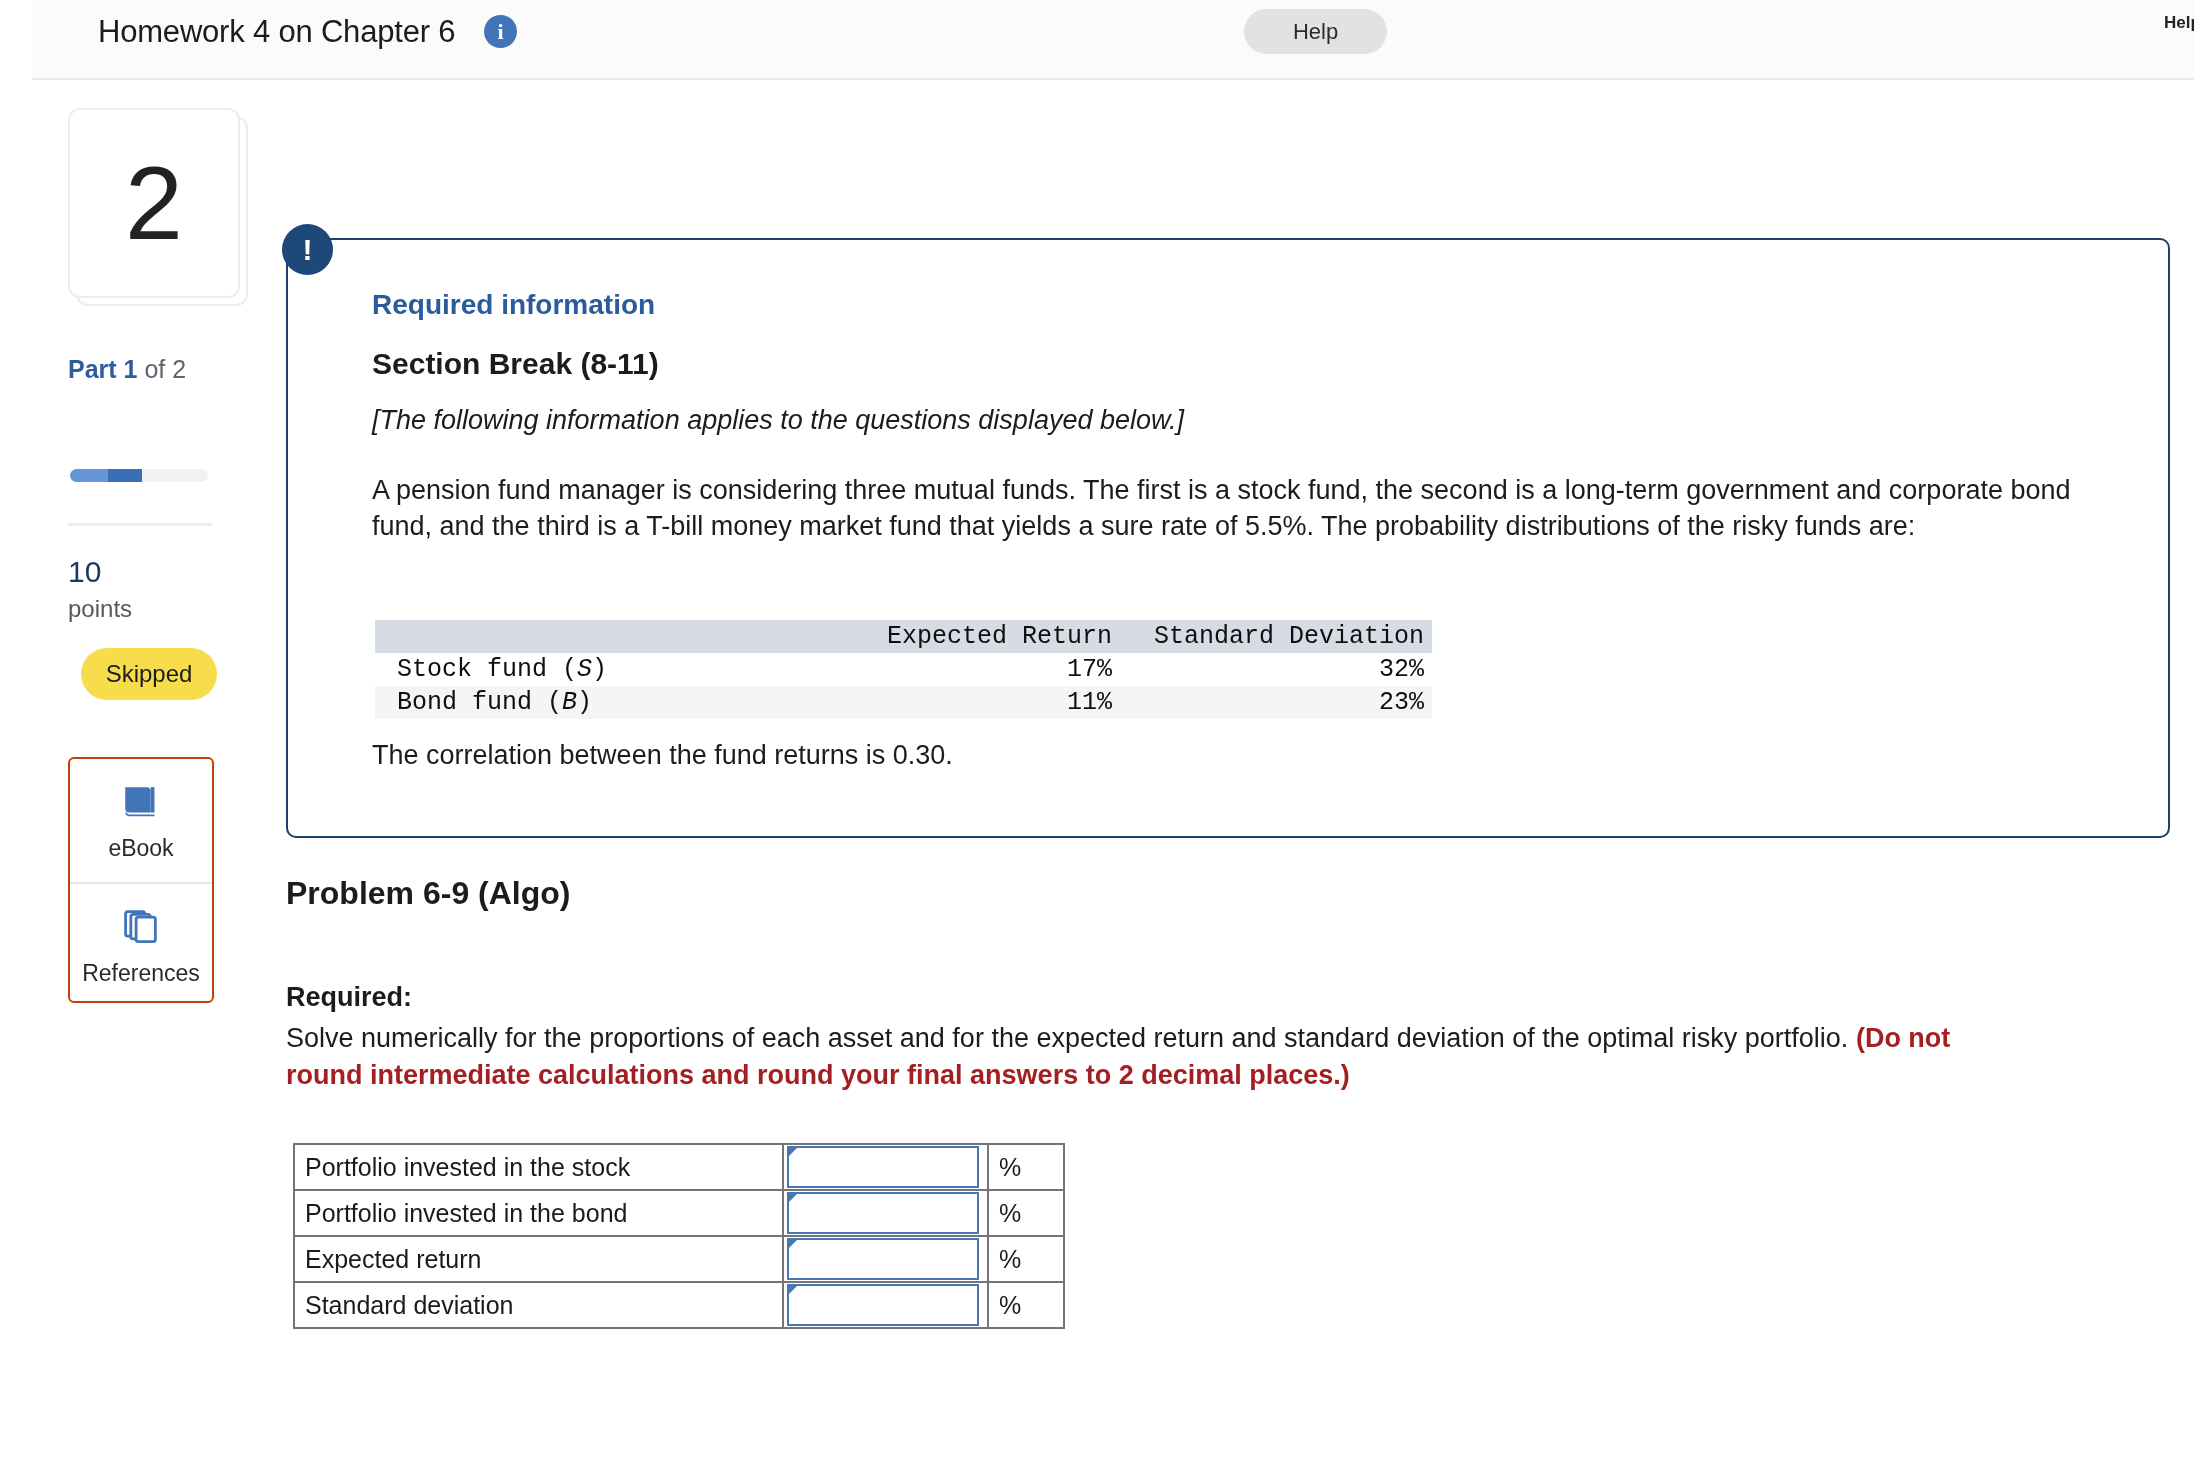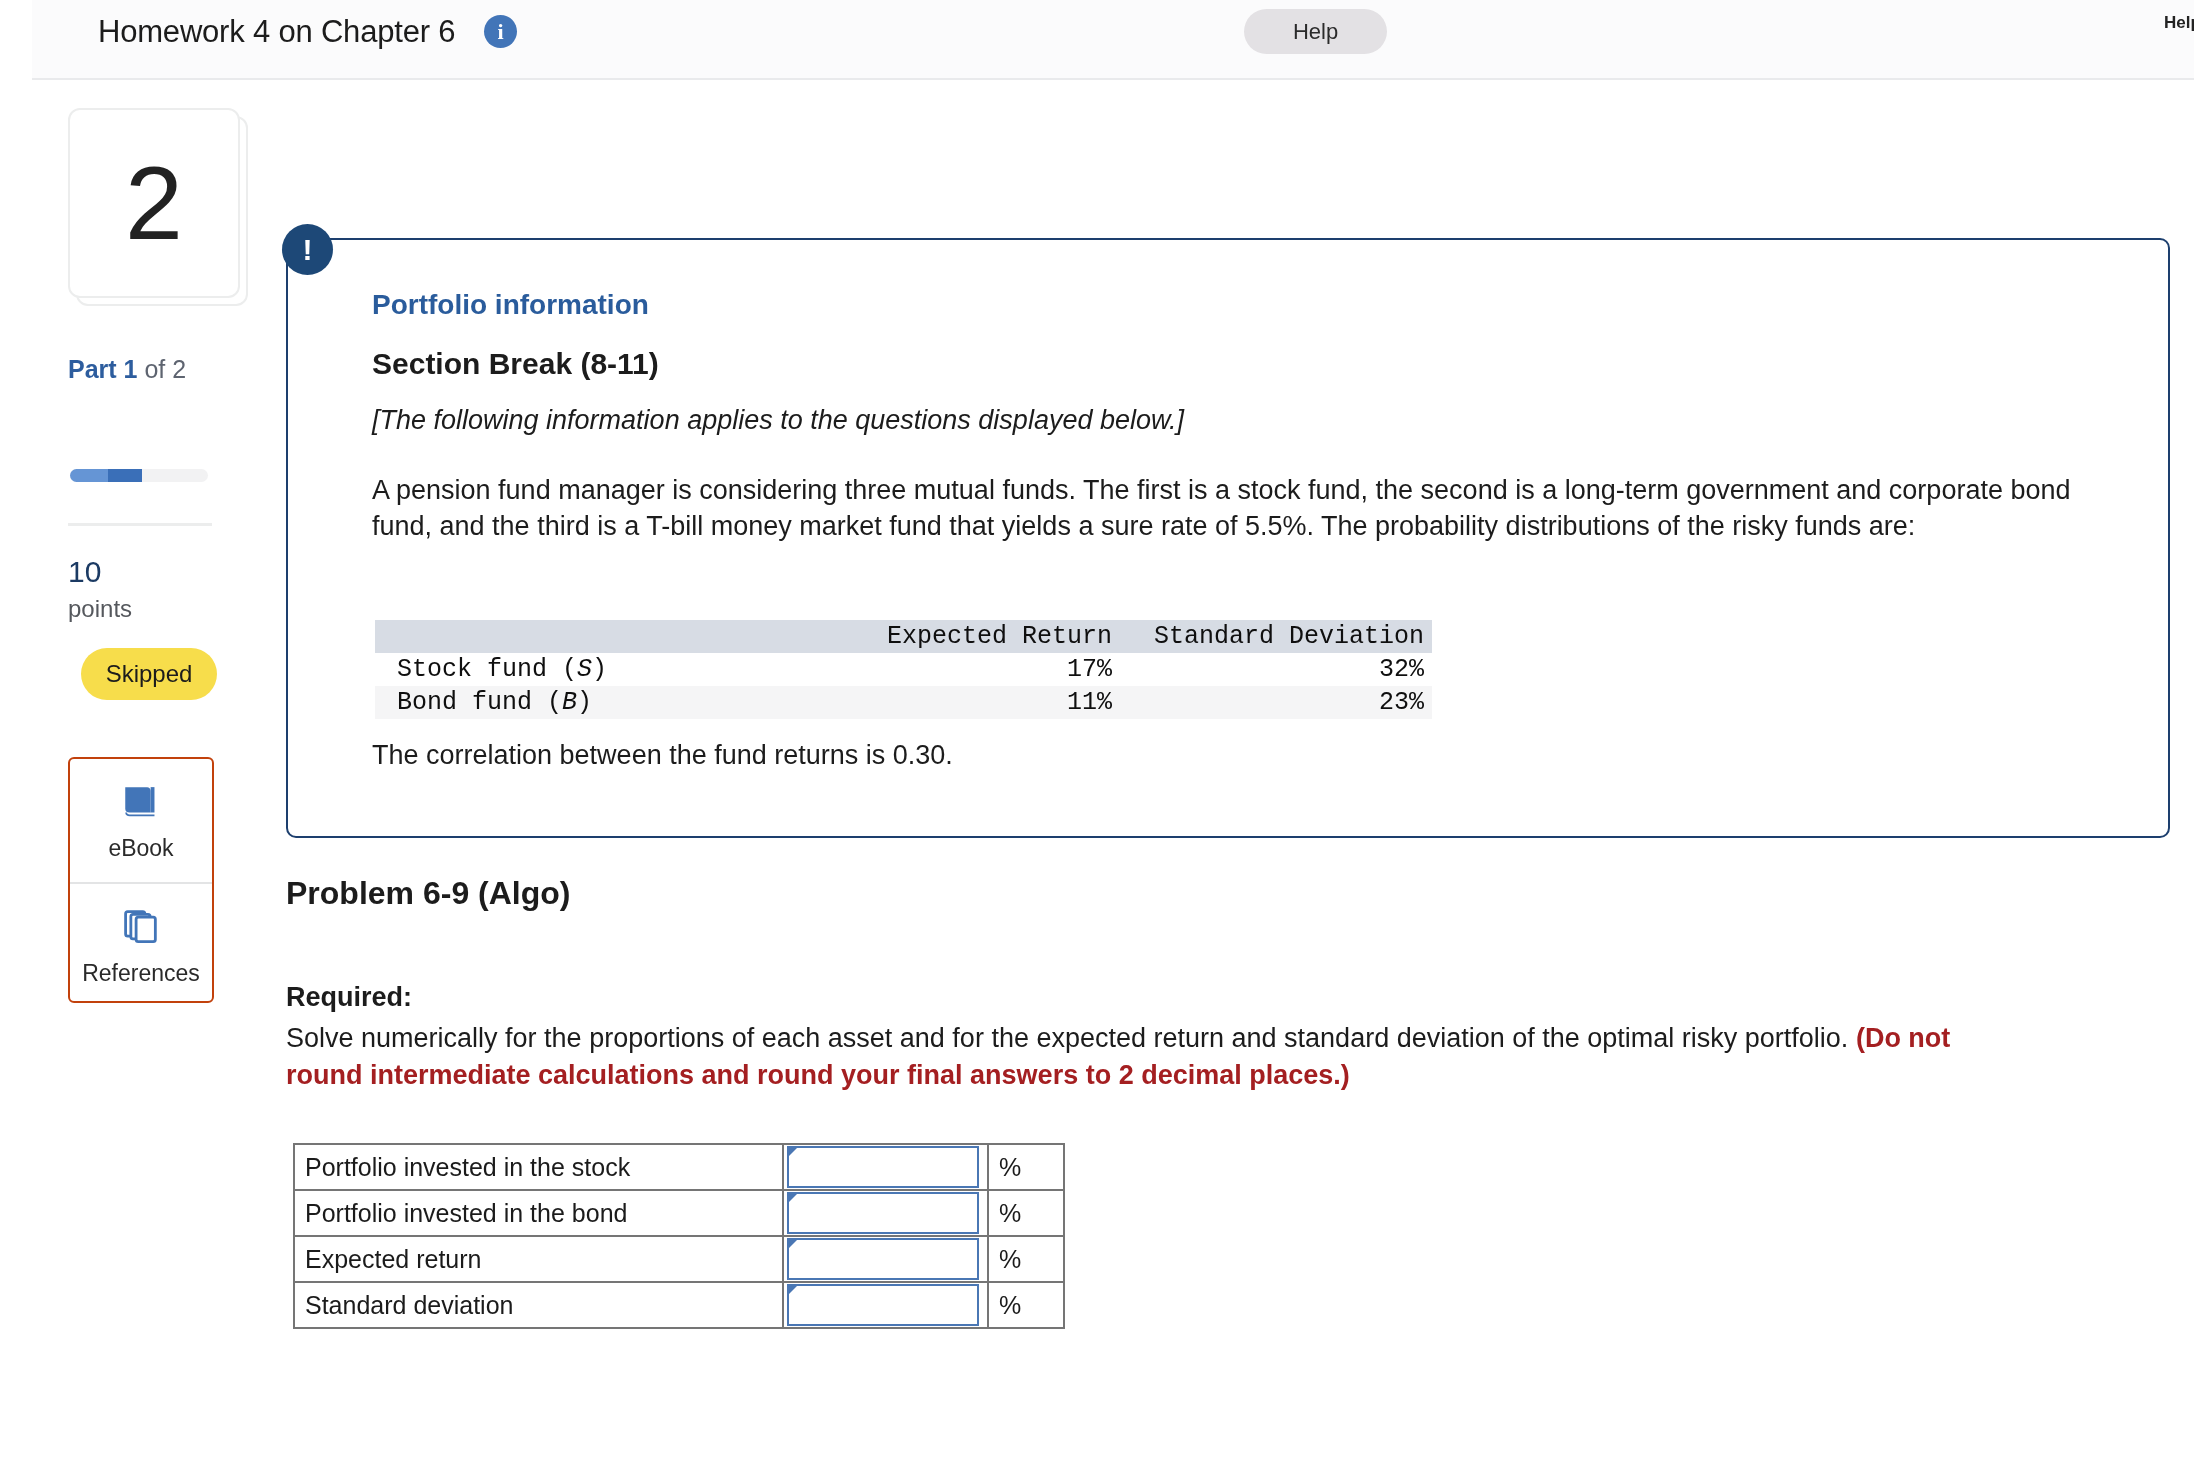--- a/index.html
+++ b/index.html
@@ -340,21 +340,21 @@
         </svg>
       </div>
       <div class="tool-label">References</div>
     </div>
   </div>
 </div>
 
 <div class="callout"></div>
 <div class="callout-bang">!</div>
 
-<div class="req-title">Portfolio information</div>
+<div class="req-title">Required information</div>
 <div class="section-break">Section Break (8-11)</div>
 <div class="applies-note">[The following information applies to the questions displayed below.]</div>
 <div class="body-para">A pension fund manager is considering three mutual funds. The first is a stock fund, the second is a long-term government and corporate bond fund, and the third is a T-bill money market fund that yields a sure rate of 5.5%. The probability distributions of the risky funds are:</div>
 
 <table class="fundtable">
   <thead>
     <tr>
       <th class="lbl"></th>
       <th class="c1">Expected Return</th>
       <th class="c2">Standard Deviation</th>

